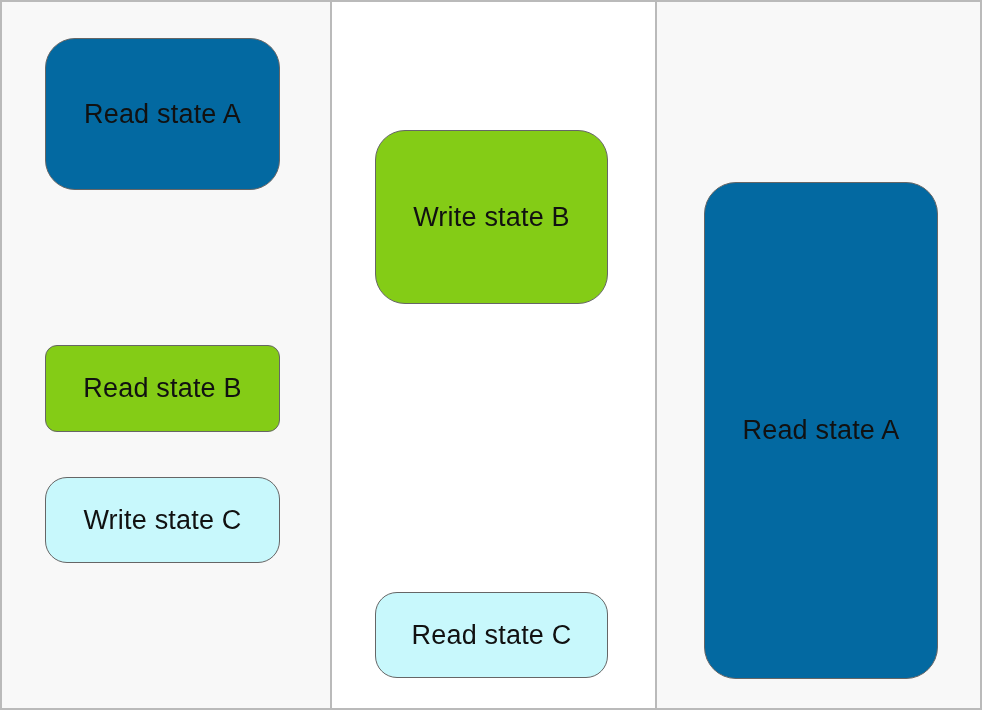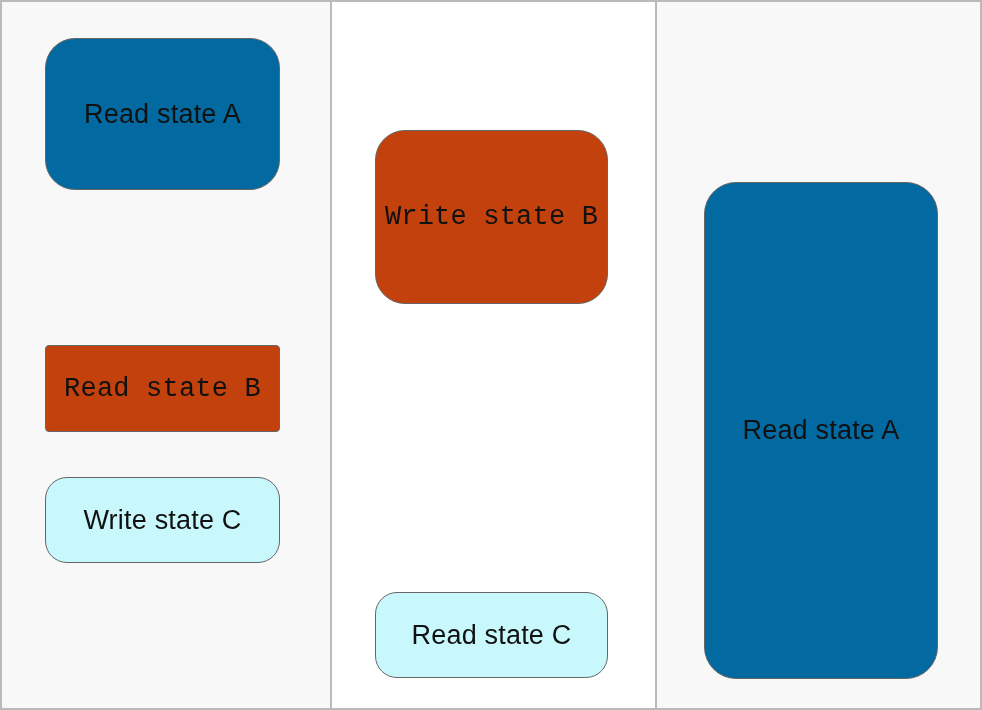--- a/index.html
+++ b/index.html
@@ -33,26 +33,26 @@
     border: 1px solid #666666;
     display: flex;
     align-items: center;
     justify-content: center;
     text-align: center;
     font-size: 27px;
     color: #111111;
     letter-spacing: 0.2px;
   }
   .fill-green  { background: #0369a1; }
-  .fill-yellow { background: #c2410c; font-family: Liberation Mono, monospace; }
+  .fill-yellow { background: #84cc16; }
   .fill-cyan   { background: #c8f8fc; justify-content: center; }
 
   
   .box-l1-green  { left: 43px; top: 36px;  width: 235px; height: 152px; border-radius: 30px; }
-  .box-l1-yellow { left: 43px; top: 343px; width: 235px; height: 87px;  border-radius: 4px; }
+  .box-l1-yellow { left: 43px; top: 343px; width: 235px; height: 87px;  border-radius: 12px; }
   .box-l1-cyan   { left: 43px; top: 475px; width: 235px; height: 86px;  border-radius: 22px; }
 
   
   .box-l2-yellow { left: 43px; top: 128px; width: 233px; height: 174px; border-radius: 30px; }
   .box-l2-cyan   { left: 43px; top: 590px; width: 233px; height: 86px;  border-radius: 22px; }
 
   
   .box-l3-green  { left: 47px; top: 180px; width: 234px; height: 497px; border-radius: 32px; }
 </style>
 </head>

